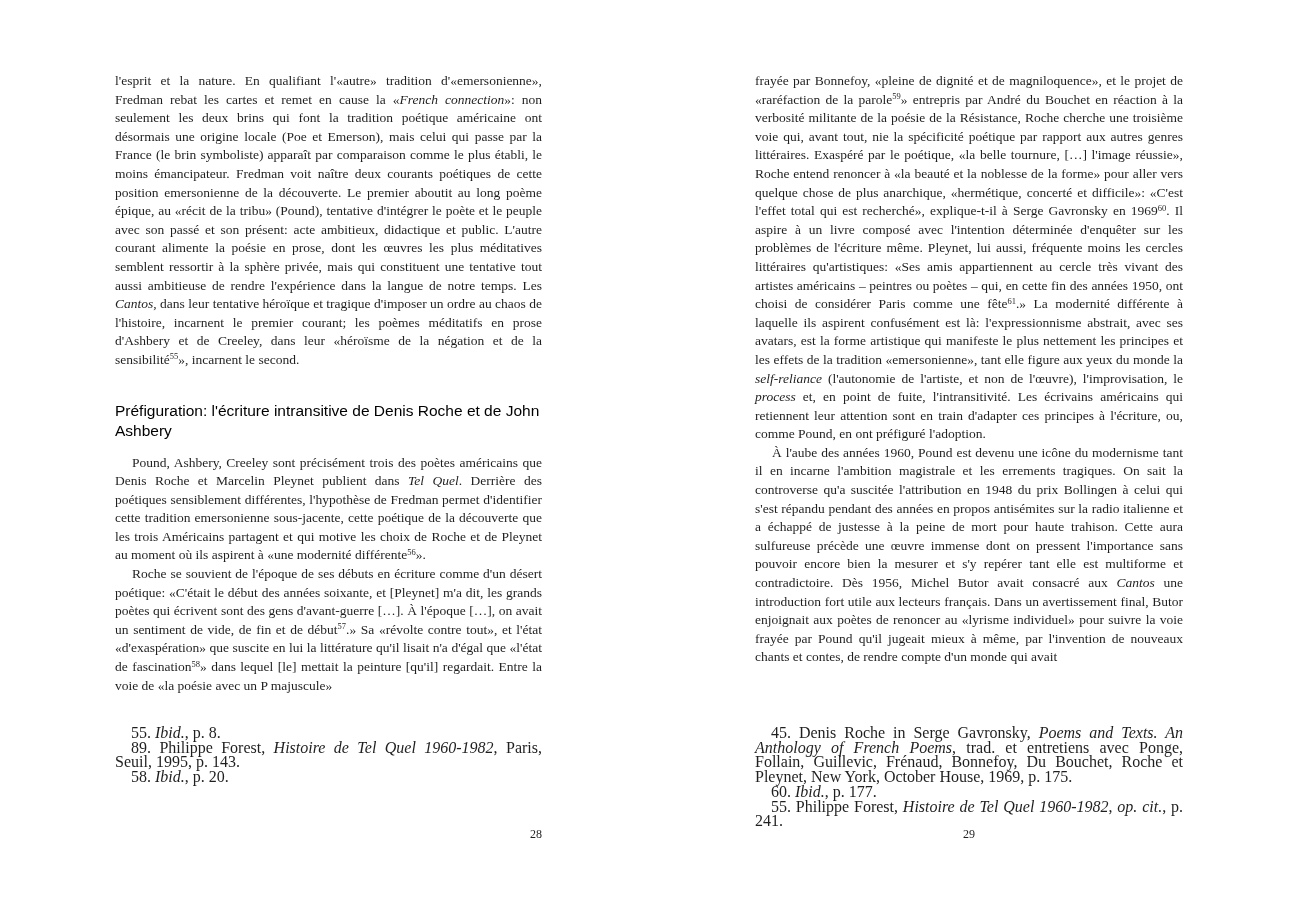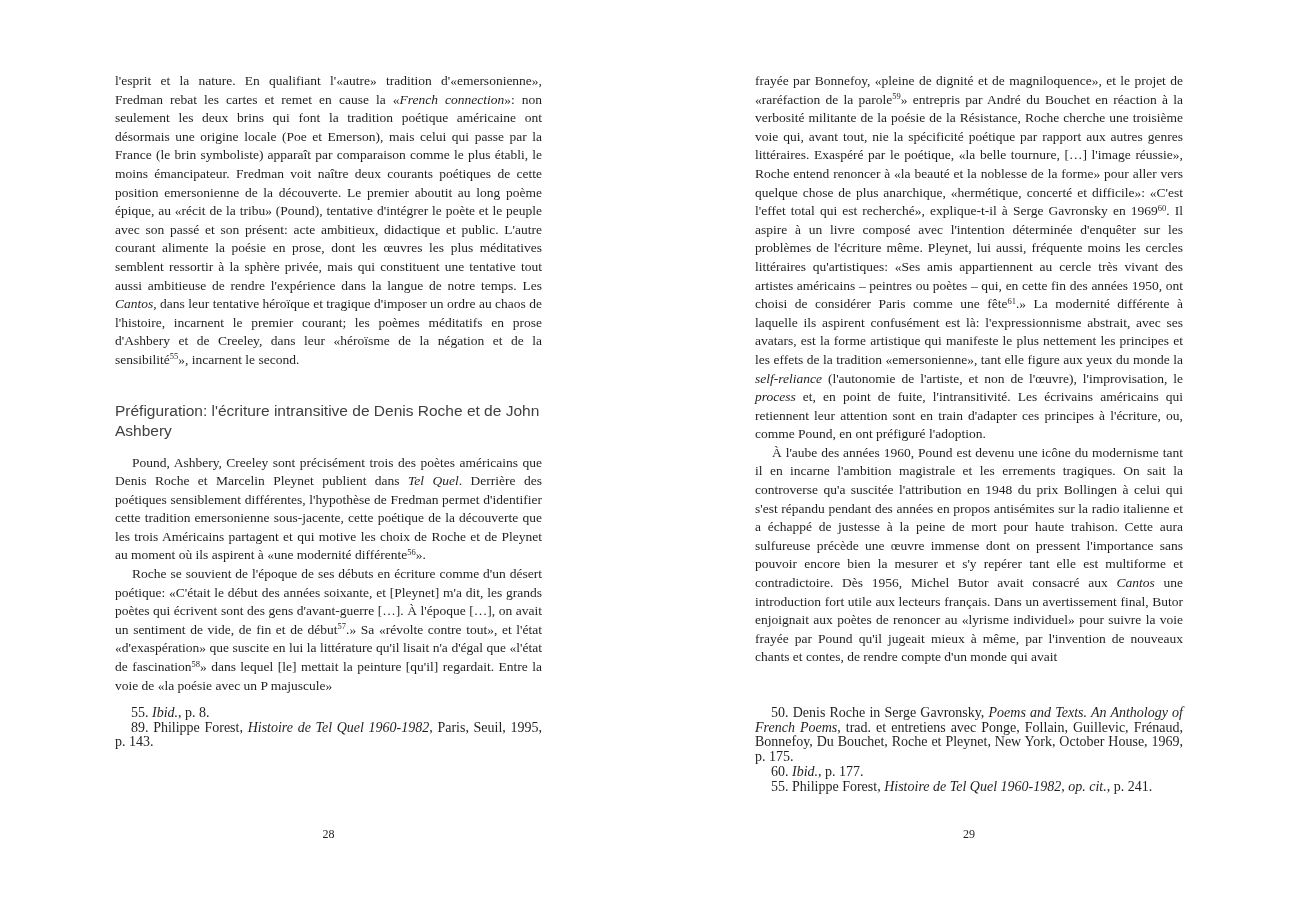--- a/index.html
+++ b/index.html
@@ -27,73 +27,74 @@
   #right-page .text-block { left:109px; width:428px; }
 
   .para { text-align:justify; }
   .para.indent { text-indent:17px; }
 
   .section-heading {
     font-family:"Liberation Sans","DejaVu Sans",sans-serif;
     font-size:15.5px; line-height:20.5px; font-weight:400;
     margin:31px 0 12px 0;
     text-align:left; text-indent:0;
-    color:#404040;
+    color:#000000;
   }
 
   .it { font-style:italic; }
 
   sup {
     font-size:8.5px; line-height:0;
     vertical-align:baseline; position:relative; top:-4.5px;margin-top:6px;
   }
 
   .footnotes {
-    position:absolute; top:706px;
-    font-size:14px; line-height:14.7px;
+    position:absolute; top:726px;
+    font-size:16px; line-height:14.7px;
     text-align:justify;
     hyphens:auto; -webkit-hyphens:auto;
   }
   #left-page  .footnotes { left:115px; width:427px; }
   #right-page .footnotes { left:109px; width:428px; }
   .footnote { text-indent:16px; }
 
   .folio {
     position:absolute; top:827px;
     font-size:12px; text-align:center;
     color:#1f1f1f;
   }
-  #left-page  .folio { left:115px; width:427px; }
+  #left-page  .folio { left:115px; width:427px;text-align:right; }
   #right-page .folio { left:109px; width:428px; }
 </style>
 </head>
 <body>
 
 <div class="spread">
 
   <section class="page" id="left-page">
     <div class="text-block">
       <p class="para"><span>l'esprit et la nature. En qualifiant l'«autre» tradition d'«emersonienne», Fredman rebat les cartes et remet en cause la «</span><span class="it">French connection</span><span>»: non seulement les deux brins qui font la tradition poétique américaine ont désormais une origine locale (Poe et Emerson), mais celui qui passe par la France (le brin symboliste) apparaît par comparaison comme le plus établi, le moins émancipateur. Fredman voit naître deux courants poétiques de cette position emersonienne de la découverte. Le premier aboutit au long poème épique, au «récit de la tribu» (Pound), tentative d'intégrer le poète et le peuple avec son passé et son présent: acte ambitieux, didactique et public. L'autre courant alimente la poésie en prose, dont les œuvres les plus méditatives semblent ressortir à la sphère privée, mais qui constituent une tentative tout aussi ambitieuse de rendre l'expérience dans la langue de notre temps. Les </span><span class="it">Cantos</span><span>, dans leur tentative héroïque et tragique d'imposer un ordre au chaos de l'histoire, incarnent le premier courant; les poèmes méditatifs en prose d'Ashbery et de Creeley, dans leur «héroïsme de la négation et de la sensibilité</span><sup>55</sup><span>», incarnent le second.</span></p>
       <h2 class="section-heading">Préfiguration: l'écriture intransitive de Denis Roche et de John Ashbery</h2>
       <p class="para indent"><span>Pound, Ashbery, Creeley sont précisément trois des poètes américains que Denis Roche et Marcelin Pleynet publient dans </span><span class="it">Tel Quel</span><span>. Derrière des poétiques sensiblement différentes, l'hypothèse de Fredman permet d'identifier cette tradition emersonienne sous-jacente, cette poétique de la découverte que les trois Américains partagent et qui motive les choix de Roche et de Pleynet au moment où ils aspirent à «une modernité différente</span><sup>56</sup><span>».</span></p>
       <p class="para indent"><span>Roche se souvient de l'époque de ses débuts en écriture comme d'un désert poétique: «C'était le début des années soixante, et [Pleynet] m'a dit, les grands poètes qui écrivent sont des gens d'avant-guerre […]. À l'époque […], on avait un sentiment de vide, de fin et de début</span><sup>57</sup><span>.» Sa «révolte contre tout», et l'état «d'exaspération» que suscite en lui la littérature qu'il lisait n'a d'égal que «l'état de fascination</span><sup>58</sup><span>» dans lequel [le] mettait la peinture [qu'il] regardait. Entre la voie de «la poésie avec un P majuscule»</span></p>
     </div>
     <div class="footnotes">
       <p class="footnote"><span>55. </span><span class="it">Ibid.</span><span>, p. 8.</span></p>
       <p class="footnote"><span>89. Philippe Forest, </span><span class="it">Histoire de Tel Quel 1960-1982</span><span>, Paris, Seuil, 1995, p. 143.</span></p>
+      <p class="footnote"><span>58. </span><span class="it">Ibid.</span><span>, p. 20.</span></p>
     </div>
     <div class="folio">28</div>
   </section>
 
   <section class="page" id="right-page">
     <div class="text-block">
       <p class="para"><span>frayée par Bonnefoy, «pleine de dignité et de magniloquence», et le projet de «raréfaction de la parole</span><sup>59</sup><span>» entrepris par André du Bouchet en réaction à la verbosité militante de la poésie de la Résistance, Roche cherche une troisième voie qui, avant tout, nie la spécificité poétique par rapport aux autres genres littéraires. Exaspéré par le poétique, «la belle tournure, […] l'image réussie», Roche entend renoncer à «la beauté et la noblesse de la forme» pour aller vers quelque chose de plus anarchique, «hermétique, concerté et difficile»: «C'est l'effet total qui est recherché», explique-t-il à Serge Gavronsky en 1969</span><sup>60</sup><span>. Il aspire à un livre composé avec l'intention déterminée d'enquêter sur les problèmes de l'écriture même. Pleynet, lui aussi, fréquente moins les cercles littéraires qu'artistiques: «Ses amis appartiennent au cercle très vivant des artistes américains – peintres ou poètes – qui, en cette fin des années 1950, ont choisi de considérer Paris comme une fête</span><sup>61</sup><span>.» La modernité différente à laquelle ils aspirent confusément est là: l'expressionnisme abstrait, avec ses avatars, est la forme artistique qui manifeste le plus nettement les principes et les effets de la tradition «emersonienne», tant elle figure aux yeux du monde la </span><span class="it">self-reliance</span><span> (l'autonomie de l'artiste, et non de l'œuvre), l'improvisation, le </span><span class="it">process</span><span> et, en point de fuite, l'intransitivité. Les écrivains américains qui retiennent leur attention sont en train d'adapter ces principes à l'écriture, ou, comme Pound, en ont préfiguré l'adoption.</span></p>
       <p class="para indent"><span>À l'aube des années 1960, Pound est devenu une icône du modernisme tant il en incarne l'ambition magistrale et les errements tragiques. On sait la controverse qu'a suscitée l'attribution en 1948 du prix Bollingen à celui qui s'est répandu pendant des années en propos antisémites sur la radio italienne et a échappé de justesse à la peine de mort pour haute trahison. Cette aura sulfureuse précède une œuvre immense dont on pressent l'importance sans pouvoir encore bien la mesurer et s'y repérer tant elle est multiforme et contradictoire. Dès 1956, Michel Butor avait consacré aux </span><span class="it">Cantos</span><span> une introduction fort utile aux lecteurs français. Dans un avertissement final, Butor enjoignait aux poètes de renoncer au «lyrisme individuel» pour suivre la voie frayée par Pound qu'il jugeait mieux à même, par l'invention de nouveaux chants et contes, de rendre compte d'un monde qui avait</span></p>
     </div>
     <div class="footnotes">
-      <p class="footnote"><span>50. Denis Roche in Serge Gavronsky, </span><span class="it">Poems and Texts. An Anthology of French Poems</span><span>, trad. et entretiens avec Ponge, Follain, Guillevic, Frénaud, Bonnefoy, Du Bouchet, Roche et Pleynet, New York, October House, 1969, p. 175.</span></p>
+      <p class="footnote"><span>45. Denis Roche in Serge Gavronsky, </span><span class="it">Poems and Texts. An Anthology of French Poems</span><span>, trad. et entretiens avec Ponge, Follain, Guillevic, Frénaud, Bonnefoy, Du Bouchet, Roche et Pleynet, New York, October House, 1969, p. 175.</span></p>
       <p class="footnote"><span>60. </span><span class="it">Ibid.</span><span>, p. 177.</span></p>
       <p class="footnote"><span>55. Philippe Forest, </span><span class="it">Histoire de Tel Quel 1960-1982</span><span>, </span><span class="it">op. cit.</span><span>, p. 241.</span></p>
     </div>
     <div class="folio">29</div>
   </section>
 
 </div>
 
 </body></html>

